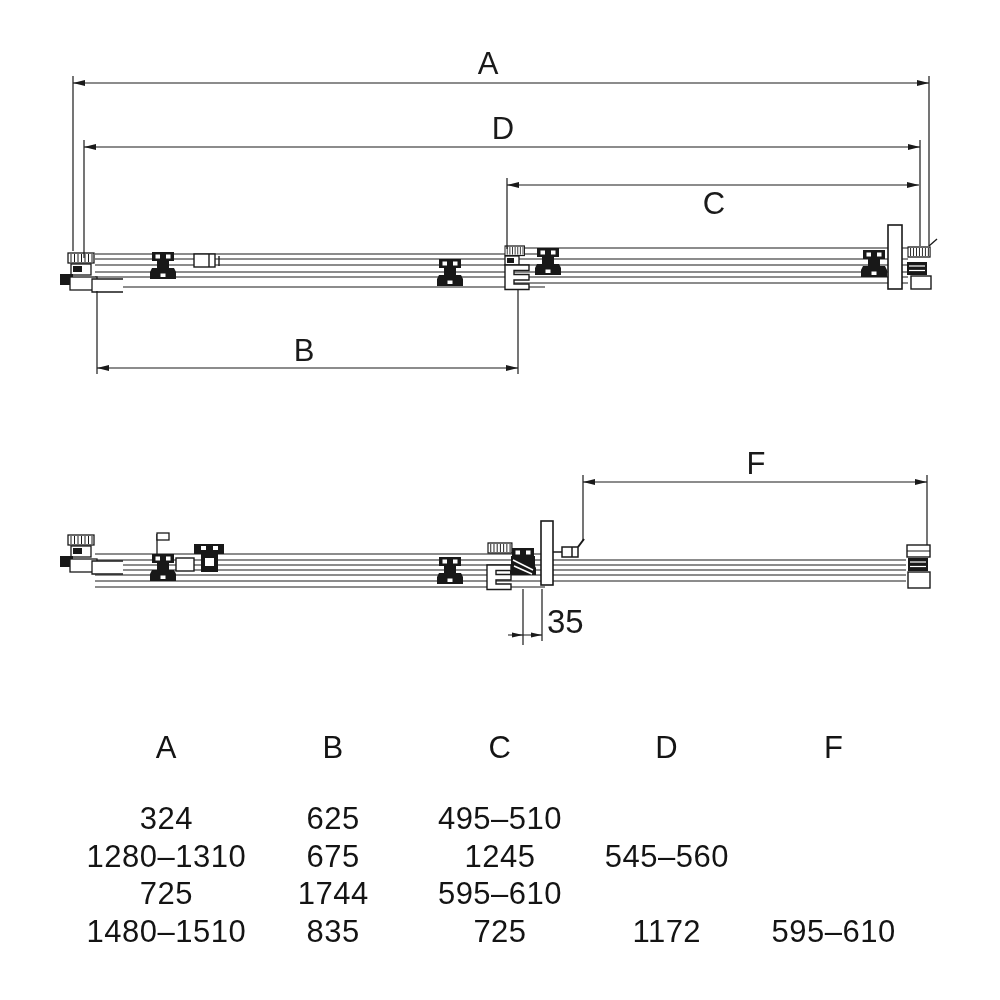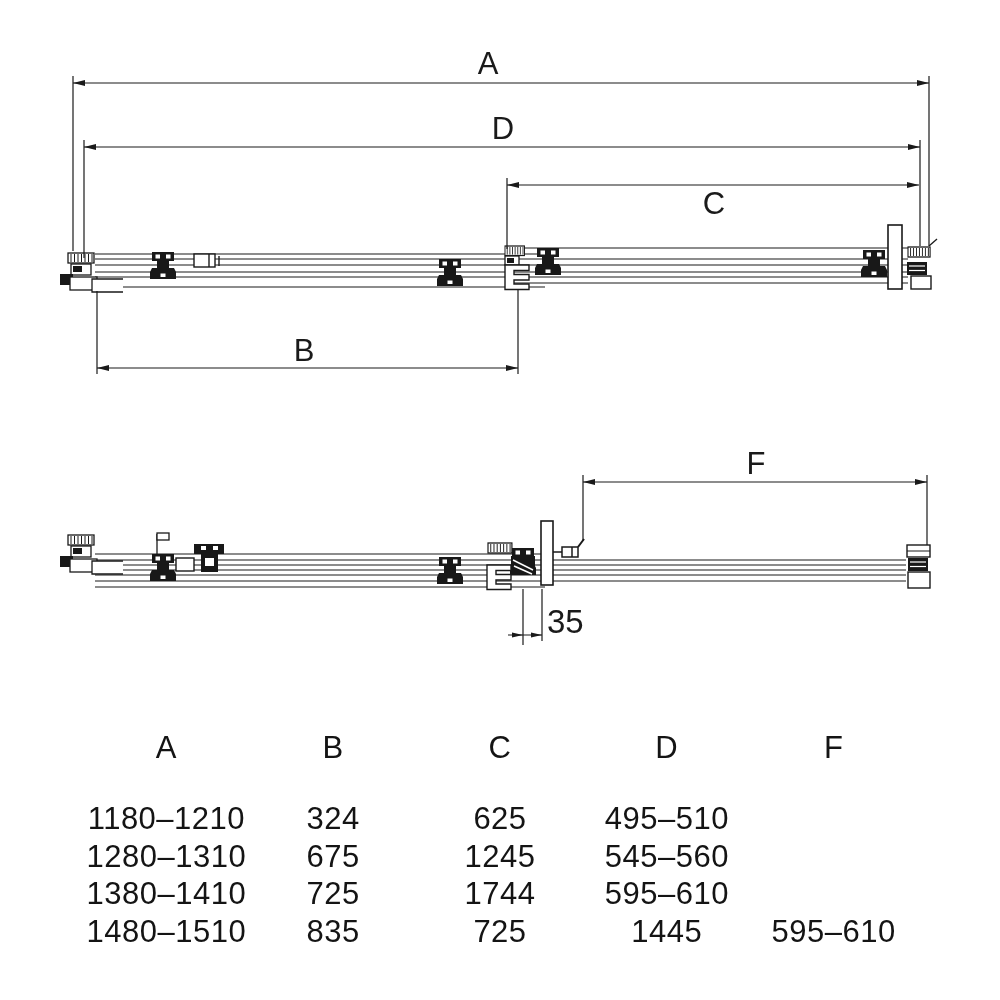--- a/index.html
+++ b/index.html
@@ -230,39 +230,37 @@
   <div class="spec-table">
     <div class="t-row t-head">
       <span class="t-cell">A</span>
       <span class="t-cell">B</span>
       <span class="t-cell">C</span>
       <span class="t-cell">D</span>
       <span class="t-cell">F</span>
     </div>
     <div class="t-body">
       <div class="t-row">
-        <span class="t-cell">1180–1210</span>
         <span class="t-cell">324</span>
         <span class="t-cell">625</span>
         <span class="t-cell">495–510</span>
       </div>
       <div class="t-row">
         <span class="t-cell">1280–1310</span>
         <span class="t-cell">675</span>
         <span class="t-cell">1245</span>
         <span class="t-cell">545–560</span>
       </div>
       <div class="t-row">
-        <span class="t-cell">1380–1410</span>
         <span class="t-cell">725</span>
         <span class="t-cell">1744</span>
         <span class="t-cell">595–610</span>
       </div>
       <div class="t-row">
         <span class="t-cell">1480–1510</span>
         <span class="t-cell">835</span>
         <span class="t-cell">725</span>
-        <span class="t-cell">1445</span>
+        <span class="t-cell">1172</span>
         <span class="t-cell">595–610</span>
       </div>
     </div>
   </div>
 </div>
 
 </body></html>

